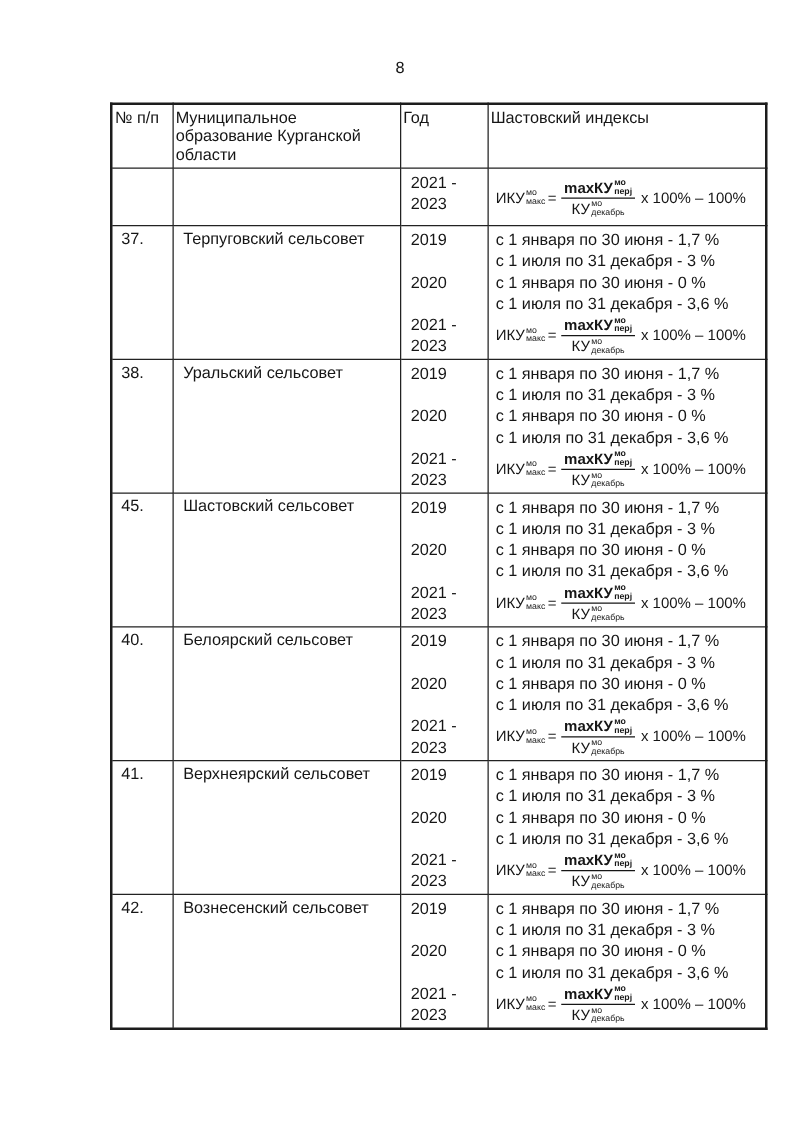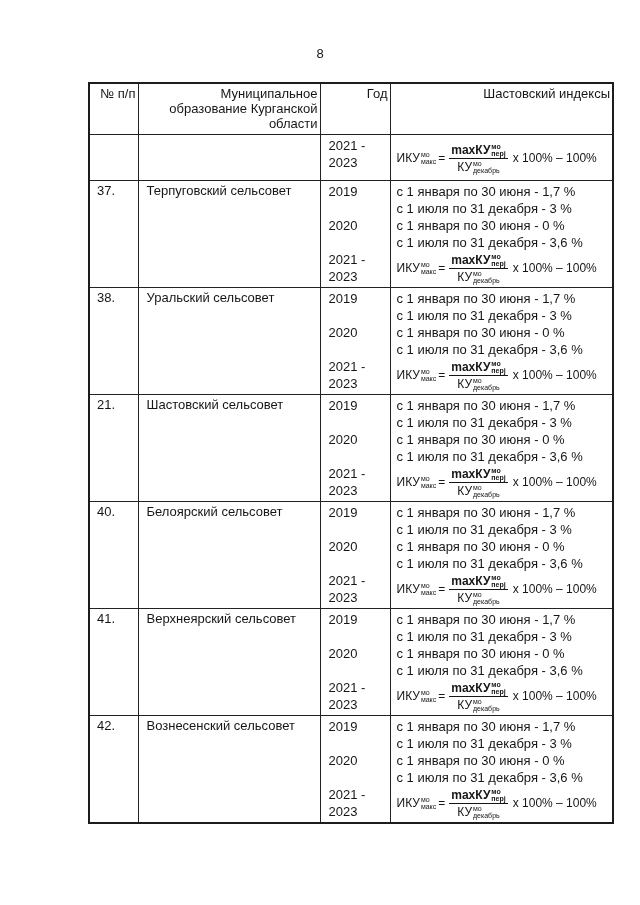--- a/index.html
+++ b/index.html
@@ -40,21 +40,21 @@
     border: 2px solid #1c1c1c;
   }
   .doc-table th, .doc-table td {
     border: 1px solid #222222;
     vertical-align: top;
     font-size: 13px;
     overflow: hidden;
   }
   .doc-table thead th {
     font-weight: normal;
-    text-align: right;
+    text-align: left;
     line-height: 15px;
     padding: 2px 2px 3px 2px;
     height: 39px;
     vertical-align: top;
   }
   td.num-cell   { padding: 1px 2px 2px 7px;  line-height: 17px; }
   td.name-cell  { padding: 1px 4px 2px 8px;  line-height: 17px; }
   td.year-cell  { padding: 2px 2px 2px 8px; }
   td.idx-cell   { padding: 2px 2px 2px 6px; }
   .year-line  { height: 17px; line-height: 17px; white-space: nowrap; }
@@ -245,21 +245,21 @@
                     <span class="sup">мо</span>
                     <span class="sub">декабрь</span>
                   </span>
                 </span>
               </span>
               <span class="tail">x 100% – 100%</span>
             </div>
           </td>
         </tr>
         <tr>
-          <td class="num-cell">21.</td>
+          <td class="num-cell">45.</td>
           <td class="name-cell">Шастовский сельсовет</td>
           <td class="year-cell">
             <div class="year-line">2019</div>
             <div class="year-line"></div>
             <div class="year-line">2020</div>
             <div class="year-line"></div>
             <div class="year-line">2021 -</div>
             <div class="year-line">2023</div>
           </td>
           <td class="idx-cell">

